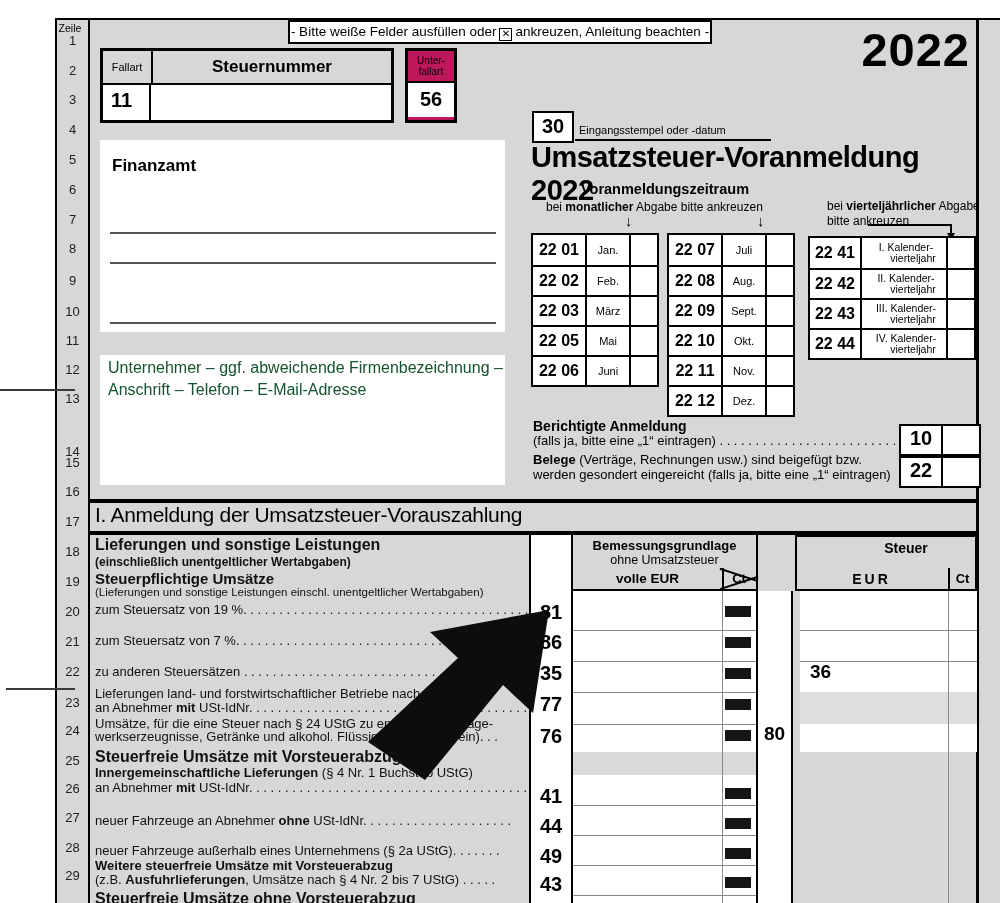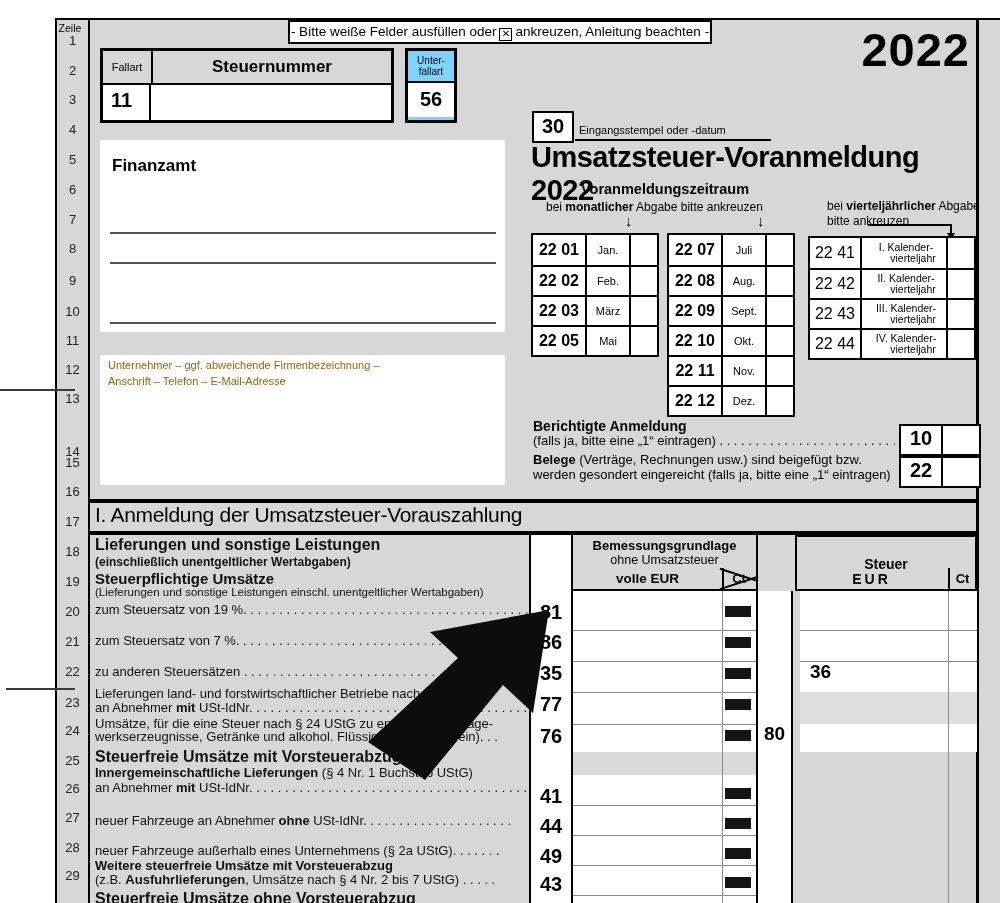--- a/index.html
+++ b/index.html
@@ -22,28 +22,28 @@
   .cbx{display:inline-block;width:11px;height:11px;border:1.5px solid #000;line-height:10px;font-size:10px;
      vertical-align:-1px;margin:0 3px;text-align:center;}
   #year{left:790px;top:22px;width:180px;text-align:right;font-size:47px;font-weight:bold;letter-spacing:1px;}
   #stnr-block{left:100px;top:48px;width:288px;height:69px;border:3px solid #000;background:#d7d7d7;}
   #stnr-block .hdr{height:32px;border-bottom:2px solid #000;display:flex;}
   #stnr-block .fa{width:48px;border-right:2px solid #000;font-size:11px;display:flex;align-items:center;justify-content:center;}
   #stnr-block .sn{flex:1;font-weight:bold;font-size:17px;display:flex;align-items:center;justify-content:center;}
   #stnr-block .vals{height:35px;display:flex;background:#fff;}
   #stnr-block .fav{width:48px;border-right:2px solid #000;font-weight:bold;font-size:20px;padding:4px 0 0 8px;box-sizing:border-box;}
   #stnr-block .snv{flex:1;background:#fff;}
-  #ufa-block{left:405px;top:48px;width:46px;height:69px;border:3px solid #000;background:#7dd3fc;}
+  #ufa-block{left:405px;top:48px;width:46px;height:69px;border:3px solid #000;background:#be185d;}
   #ufa-block .hdr{height:32px;border-bottom:2px solid #000;font-size:10px;line-height:11px;text-align:center;padding-top:4px;box-sizing:border-box;}
   #ufa-block .val{height:34px;background:#fff;font-weight:bold;font-size:20px;text-align:center;line-height:32px;}
   #finanzamt-box{left:100px;top:140px;width:405px;height:192px;background:#fff;}
   #finanzamt-label{left:112px;top:156px;font-size:17px;font-weight:bold;}
   .fa-line{background:#555;height:1.5px;}
   #untern-box{left:100px;top:355px;width:405px;height:130px;background:#fff;}
-  #untern-box .t{font-size:11px;color:#a16207;margin:4px 0 0 8px;}
+  #untern-box .t{font-size:16px;color:#14532d;margin:4px 0 0 8px;}
   #stamp-box{left:532px;top:111px;width:38px;height:28px;background:#fff;border:2px solid #000;
      font-weight:bold;font-size:20px;text-align:center;line-height:26px;}
   #stamp-label{left:579px;top:124px;font-size:11px;}
   #stamp-underline{left:575px;top:139px;width:196px;height:1.5px;background:#000;}
   #main-title{left:531px;top:141px;width:450px;font-size:29px;font-weight:bold;letter-spacing:-0.5px;}
   #vz-heading{left:540px;top:181px;width:250px;text-align:center;font-weight:bold;font-size:14.5px;}
   #monthly-hint{left:546px;top:200px;font-size:12px;}
   #quarterly-hint1{left:827px;top:199px;font-size:12px;}
   #quarterly-hint2{left:827px;top:214px;font-size:12px;}
   .dn-arrow{font-size:15px;}
@@ -52,21 +52,21 @@
   #q-arrow-head{left:947px;top:233px;width:0;height:0;border-left:4.5px solid transparent;border-right:4.5px solid transparent;border-top:7px solid #000;}
   
   .pgrid{border:2px solid #000;background:#fff;}
   .pgrid .row{display:flex;height:30px;box-sizing:border-box;border-top:2px solid #000;}
   .pgrid .row:first-child{border-top:none;}
   .pgrid .c{box-sizing:border-box;border-left:2px solid #000;display:flex;align-items:center;justify-content:center;background:#fff;}
   .pgrid .c:first-child{border-left:none;}
   .pc-code{width:52px;font-weight:bold;font-size:16px;}
   .pc-month{width:44px;font-size:11px;}
   .pc-cb{width:28px;}
-  .qc-code{width:50px;font-weight:normal;font-size:16px;}
+  .qc-code{width:50px;font-weight:bold;font-size:16px;}
   .qc-label{width:86px;font-size:10.5px;line-height:11px;flex-direction:column;align-items:flex-start;padding-left:4px;}
   .qc-cb{width:28px;}
   #month-grid-left{left:531px;top:233px;}
   #month-grid-right{left:667px;top:233px;}
   #quarter-grid{left:808px;top:236px;}
   
   #ber-line1{left:533px;top:418px;font-size:14px;font-weight:bold;}
   #ber-line2{left:533px;top:433px;font-size:13px;width:362px;overflow:hidden;white-space:nowrap;}
   #belege-line1{left:533px;top:452px;font-size:13px;width:362px;overflow:hidden;white-space:nowrap;}
   #belege-line2{left:533px;top:467px;font-size:13px;width:368px;overflow:hidden;white-space:nowrap;}
@@ -92,21 +92,21 @@
   #bmg-left-b{left:571px;top:591px;width:2px;height:312px;background:#000;}
   #bmg-right-b{left:756px;top:535px;width:2px;height:368px;background:#000;}
   #bmg-ct-line{left:722px;top:591px;width:1px;height:312px;background:#8a8a8a;}
   .bmg-sep{position:absolute;left:573px;width:183px;height:1px;background:#8a8a8a;}
   #bmg-band{left:573px;top:752px;width:183px;height:23px;background:#d9d9d9;}
   .cent-mark{position:absolute;left:725px;width:26px;height:11px;background:#151515;}
   #mid-col{left:758px;top:591px;width:33px;height:312px;background:#fff;}
   #mid-right-b{left:791px;top:591px;width:2px;height:312px;background:#000;}
   .mid-code{position:absolute;left:758px;width:33px;text-align:center;font-weight:bold;font-size:19px;}
   #steuer-header{left:795px;top:535px;width:182px;height:56px;border:2px solid #000;box-sizing:border-box;background:#d7d7d7;}
-  #steuer-h1{left:795px;top:556px;width:182px;text-align:center;font-size:14px;font-weight:bold;}
+  #steuer-h1{left:795px;top:540px;width:182px;text-align:center;font-size:14px;font-weight:bold;padding-left:20px;}
   #steuer-eur{left:795px;top:571px;width:153px;text-align:center;font-size:14px;font-weight:bold;letter-spacing:3px;}
   #steuer-ct{left:948px;top:571px;width:29px;text-align:center;font-size:13px;font-weight:bold;}
   #steuer-ct-divider{left:948px;top:568px;width:1.5px;height:23px;background:#000;}
   .st-block{position:absolute;left:800px;width:177px;background:#fff;}
   .st-sep{position:absolute;left:800px;width:177px;height:1px;background:#8a8a8a;}
   #st-band{left:800px;top:692px;width:177px;height:32px;background:#dedede;}
   #st-ct-line{left:948px;top:591px;width:1px;height:312px;background:#8a8a8a;}
   #desc-col{left:95px;top:535px;width:434px;height:368px;overflow:hidden;}
   .desc-line{position:absolute;left:0;width:434px;white-space:nowrap;overflow:hidden;color:#111;}
   #big-arrow{left:0;top:0;z-index:50;pointer-events:none;}
@@ -213,20 +213,25 @@
     <div class="row">
       <div class="c pc-code">22 03</div>
       <div class="c pc-month">März</div>
       <div class="c pc-cb"></div>
     </div>
     <div class="row">
       <div class="c pc-code">22 05</div>
       <div class="c pc-month">Mai</div>
       <div class="c pc-cb"></div>
     </div>
+    <div class="row">
+      <div class="c pc-code">22 06</div>
+      <div class="c pc-month">Juni</div>
+      <div class="c pc-cb"></div>
+    </div>
   </div>
 <div class="abs pgrid" id="month-grid-right">
     <div class="row">
       <div class="c pc-code">22 07</div>
       <div class="c pc-month">Juli</div>
       <div class="c pc-cb"></div>
     </div>
     <div class="row">
       <div class="c pc-code">22 08</div>
       <div class="c pc-month">Aug.</div>

